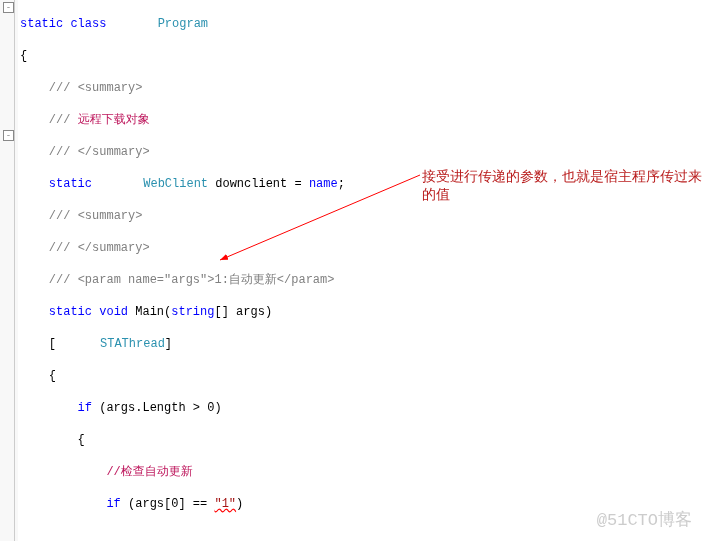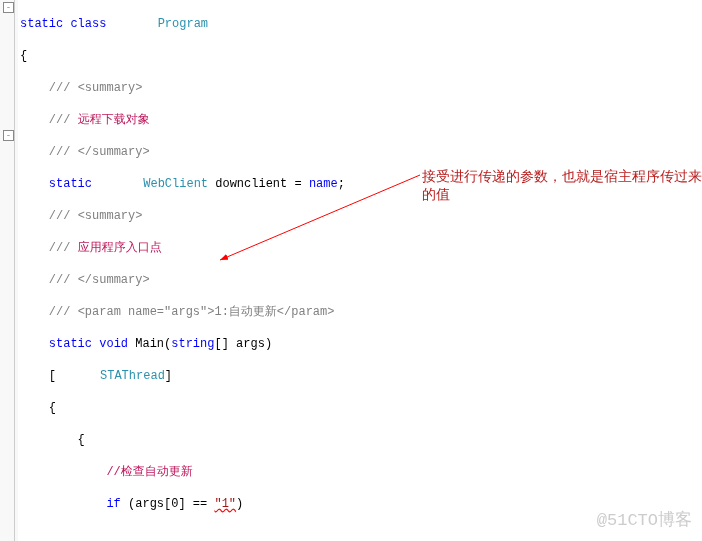--- a/index.html
+++ b/index.html
@@ -79,26 +79,26 @@
 <div class="linebar"></div>
 
 <div class="code-area">
 <div><span class="kw">static</span> <span class="kw">class</span> <span class="type">Program</span></div>
 <div><span>{</span></div>
 <div><span>    </span><span class="xmlcmt">/// </span><span class="xmlcmt">&lt;summary&gt;</span></div>
 <div><span>    </span><span class="xmlcmt">/// </span><span class="cmt">远程下载对象</span></div>
 <div><span>    </span><span class="xmlcmt">/// </span><span class="xmlcmt">&lt;/summary&gt;</span></div>
 <div><span>    </span><span class="kw">static</span> <span class="type">WebClient</span><span> downclient = </span><span class="kw">name</span><span>;</span></div>
 <div><span>    </span><span class="xmlcmt">/// </span><span class="xmlcmt">&lt;summary&gt;</span></div>
-<div><span>    </span><span class="xmlcmt">/// </span><span class="cmt">应用程序入口点</span></div>
 <div><span>    </span><span class="xmlcmt">/// </span><span class="xmlcmt">&lt;/summary&gt;</span></div>
 <div><span>    </span><span class="xmlcmt">/// </span><span class="xmlcmt">&lt;param name="args"&gt;1:自动更新&lt;/param&gt;</span></div>
 <div><span>    </span><span class="kw">static</span> <span class="kw">void</span><span> Main(</span><span class="kw">string</span><span>[] args)</span></div>
 <div><span>    </span><span>[</span><span class="type">STAThread</span><span>]</span></div>
 <div><span>    </span><span>{</span></div>
+<div><span>        </span><span class="kw">if</span><span> (args.Length &gt; 0)</span></div>
 <div><span>        </span><span>{</span></div>
 <div><span>            </span><span class="cmt">//检查自动更新</span></div>
 <div><span>            </span><span class="kw">if</span><span> (args[0] == </span><span class="str" style="text-decoration:underline wavy red">"1"</span><span>)</span></div>
 
 
 
 
 
 
 

